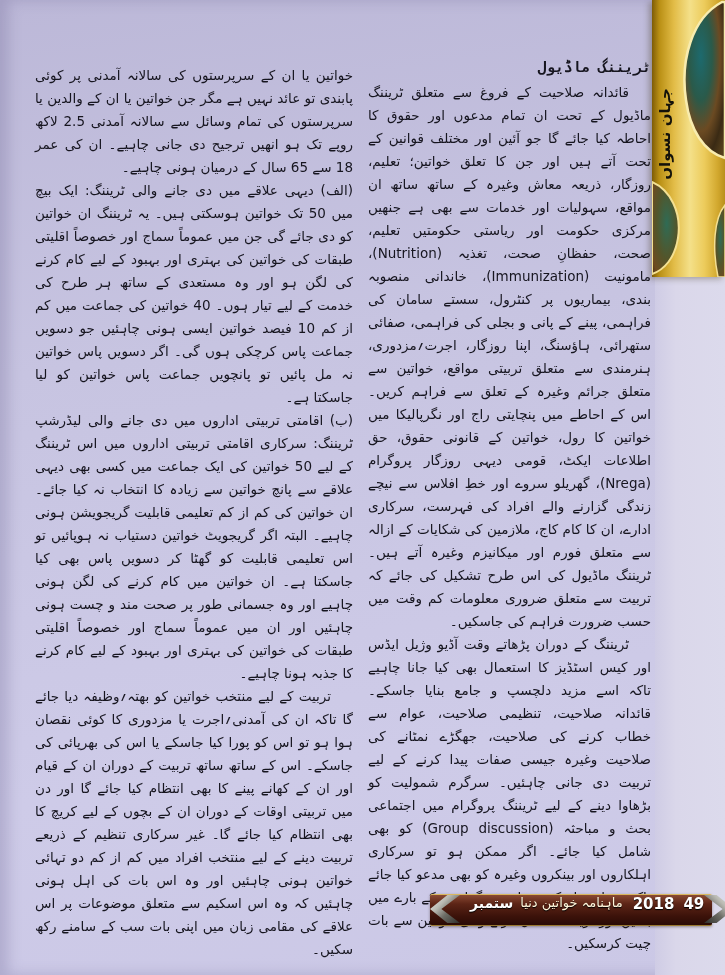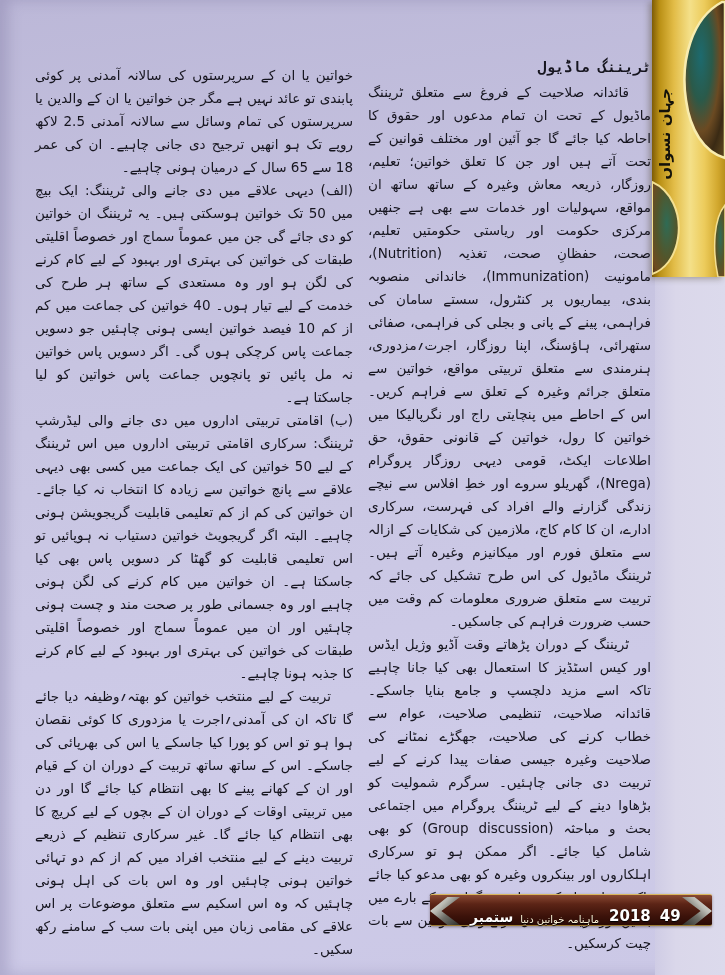--- a/index.html
+++ b/index.html
@@ -53,39 +53,39 @@
     font-size:14.5px;
     font-family:Liberation Mono, monospace;
   }
   
   .footer-banner{
     position:absolute;left:430px;top:894px;width:282px;height:30px;
     background:linear-gradient(180deg,#8a4a33 0%,#5c2416 30%,#3c120a 70%,#2a0b05 100%);
     border-top:1px solid #d9b75e;
     border-bottom:1px solid #9a7a30;
     border-radius:2px;
-    display:flex;align-items:flex-end;
+    display:flex;align-items:flex-start;
     direction:ltr;
     box-shadow:0 1px 3px rgba(40,20,10,.4);
   }
   .chev{
     width:30px;height:28px;flex:0 0 auto;
     background:linear-gradient(135deg,#f2f2ee 0%,#b9b9b2 35%,#6d6d66 60%,#2e2e2a 100%);
     clip-path:polygon(100% 0,38% 50%,100% 100%,58% 100%,0 50%,58% 0);
   }
   .chev.right{transform:scaleX(-1);}
   .footer-month{
     margin-left:10px;
     font-size:14px;font-weight:bold;color:#ffffff;
     direction:rtl;
     text-shadow:0 1px 1px #000;
   }
   .footer-name{
     margin-left:7px;
-    font-size:10px;color:#fff6da;
+    font-size:13px;color:#fff6da;
     direction:rtl;
     text-shadow:0 1px 1px #000;
     white-space:nowrap;
   }
   .footer-year,.footer-page{
     font-size:15px;font-weight:bold;color:#ffffff;
     text-shadow:0 1px 1px #000;
   }
   .footer-year{margin-left:10px;}
   .footer-page{margin-left:9px;}

